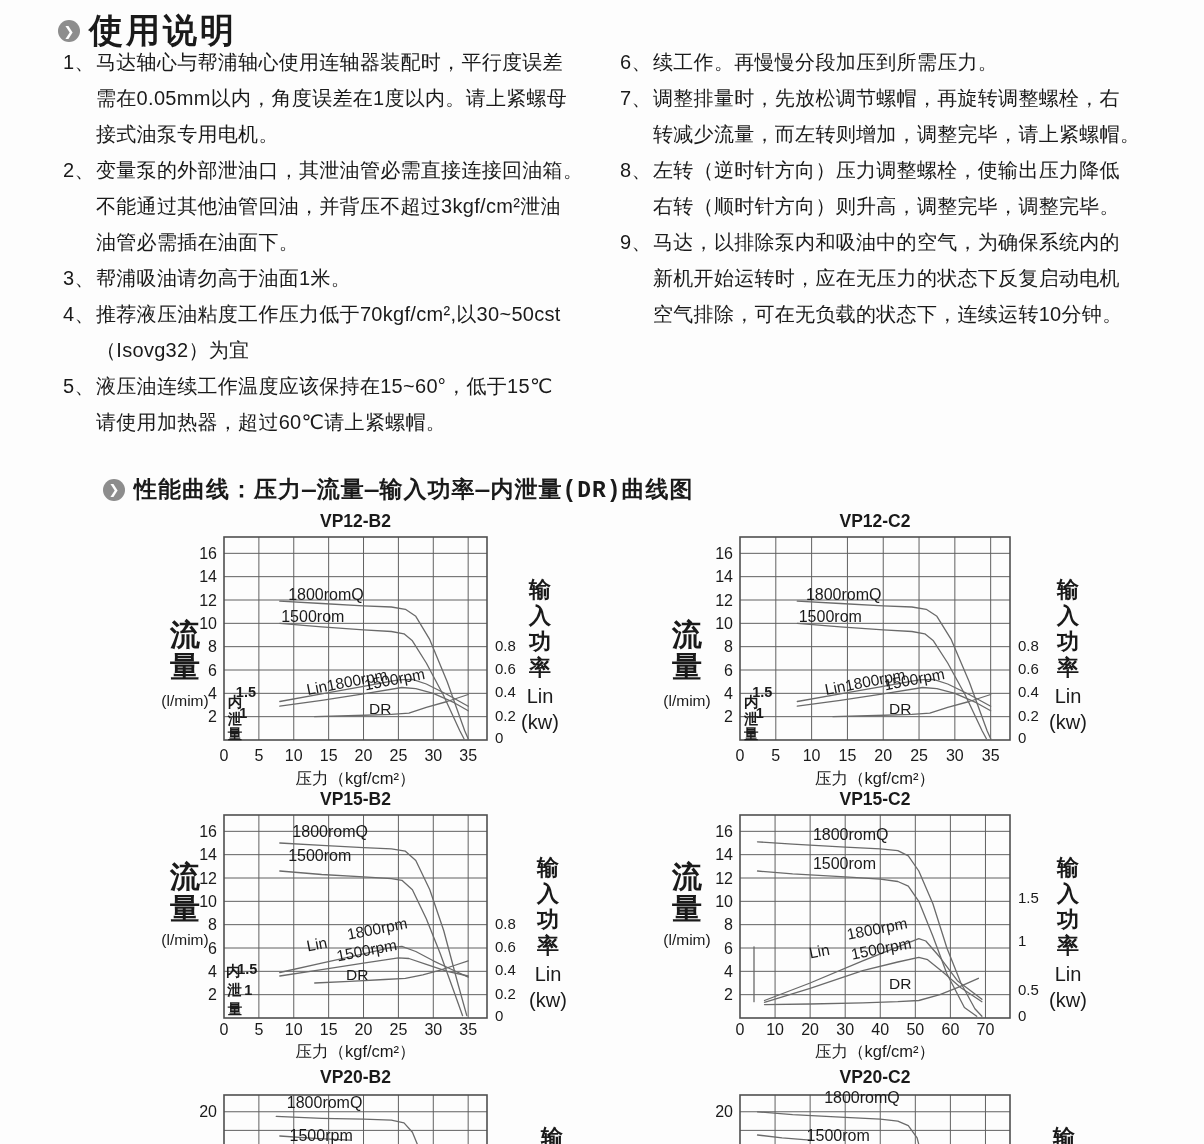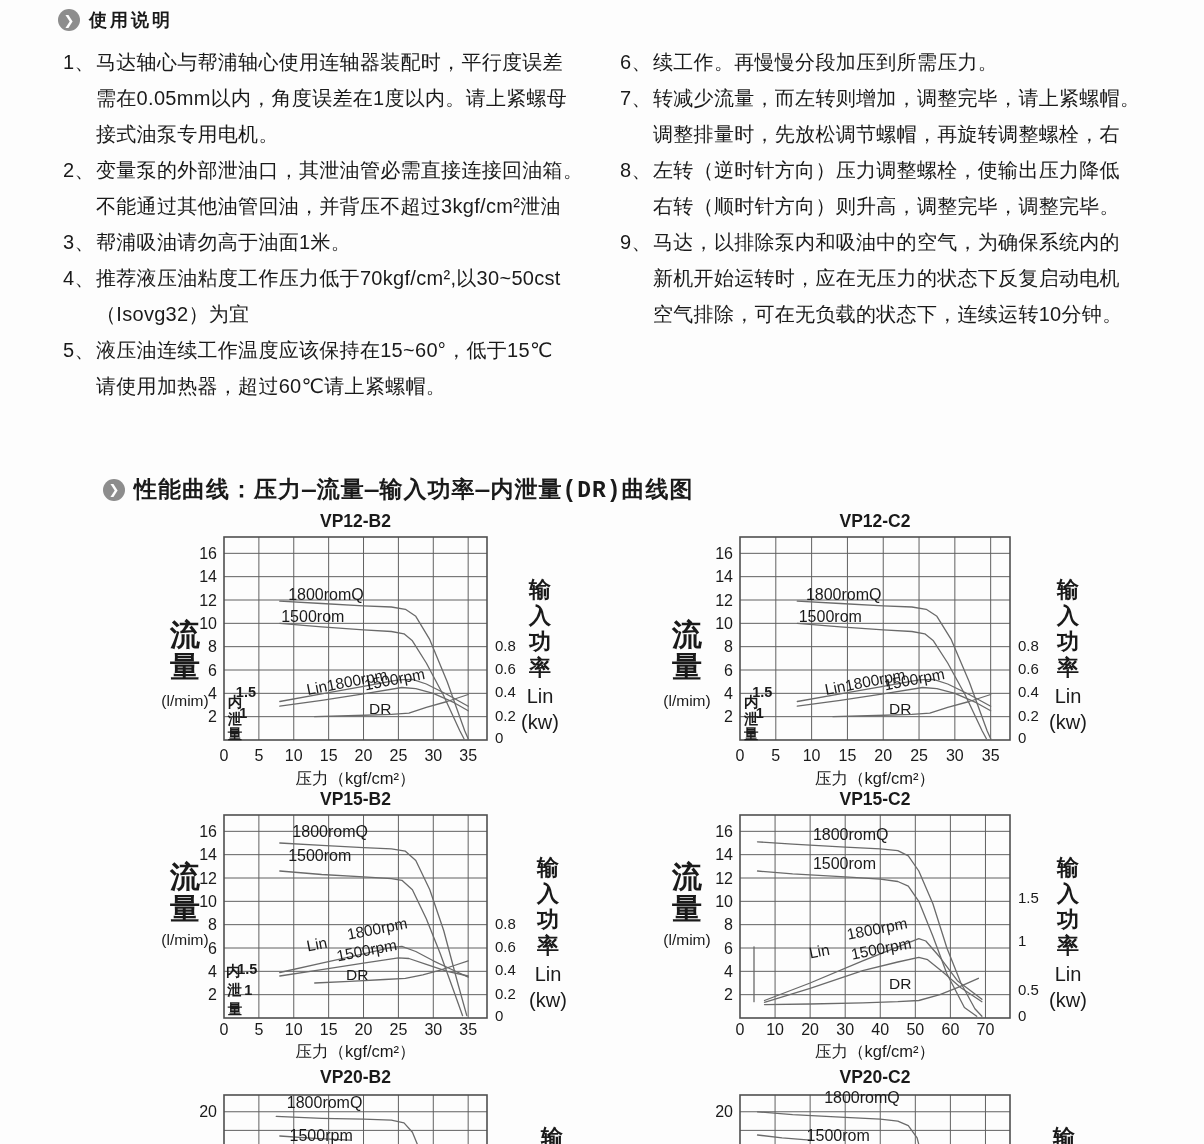--- a/index.html
+++ b/index.html
@@ -7,21 +7,21 @@
     width:1204px;height:1144px;position:relative;background:#fdfdfd;
     font-family:"Liberation Sans","DejaVu Sans",sans-serif;color:#1a1a1a;overflow:hidden;
   }
   .page{position:absolute;left:0;top:0;width:1204px;height:1144px;}
   .sec-header{position:absolute;display:flex;align-items:center;gap:9px;}
   .bullet{
     display:inline-flex;width:22px;height:22px;border-radius:50%;
     background:#8d8d8d;color:#ffffff;align-items:center;justify-content:center;
     font-size:13px;font-weight:bold;flex:0 0 auto;line-height:1;
   }
-  .h1{font-size:18px;font-weight:700;letter-spacing:3px;}
+  .h1{font-size:34px;font-weight:700;letter-spacing:3px;}
   .h2{font-size:23px;font-weight:700;letter-spacing:1px;font-family:Liberation Mono, monospace;}
   .col{position:absolute;font-size:20px;letter-spacing:0.3px;}
   .item{position:relative;padding-left:33px;}
   .item .num{position:absolute;left:0;top:0;line-height:36px;}
   .item .ln{line-height:36px;height:36px;white-space:nowrap;}
   svg.chart{position:absolute;overflow:hidden;}
   svg text{font-family:"Liberation Sans","DejaVu Sans",sans-serif;}
 </style>
 </head>
 <body>
@@ -37,20 +37,21 @@
       <div class="item">
         <span class="num">1、</span>
         <div class="ln">马达轴心与帮浦轴心使用连轴器装配时，平行度误差</div>
         <div class="ln">需在0.05mm以内，角度误差在1度以内。请上紧螺母</div>
         <div class="ln">接式油泵专用电机。</div>
       </div>
       <div class="item">
         <span class="num">2、</span>
         <div class="ln">变量泵的外部泄油口，其泄油管必需直接连接回油箱。</div>
         <div class="ln">不能通过其他油管回油，并背压不超过3kgf/cm²泄油</div>
+        <div class="ln">油管必需插在油面下。</div>
       </div>
       <div class="item">
         <span class="num">3、</span>
         <div class="ln">帮浦吸油请勿高于油面1米。</div>
       </div>
       <div class="item">
         <span class="num">4、</span>
         <div class="ln">推荐液压油粘度工作压力低于70kgf/cm²,以30~50cst</div>
         <div class="ln">（Isovg32）为宜</div>
       </div>
@@ -60,22 +61,22 @@
         <div class="ln">请使用加热器，超过60℃请上紧螺帽。</div>
       </div>
     </div>
   <div class="col" id="col-right" style="left:620px;top:44px;width:575px;">
       <div class="item">
         <span class="num">6、</span>
         <div class="ln">续工作。再慢慢分段加压到所需压力。</div>
       </div>
       <div class="item">
         <span class="num">7、</span>
+        <div class="ln">调整排量时，先放松调节螺帽，再旋转调整螺栓，右</div>
         <div class="ln">转减少流量，而左转则增加，调整完毕，请上紧螺帽。</div>
-        <div class="ln">调整排量时，先放松调节螺帽，再旋转调整螺栓，右</div>
       </div>
       <div class="item">
         <span class="num">8、</span>
         <div class="ln">左转（逆时针方向）压力调整螺栓，使输出压力降低</div>
         <div class="ln">右转（顺时针方向）则升高，调整完毕，调整完毕。</div>
       </div>
       <div class="item">
         <span class="num">9、</span>
         <div class="ln">马达，以排除泵内和吸油中的空气，为确保系统内的</div>
         <div class="ln">新机开始运转时，应在无压力的状态下反复启动电机</div>

